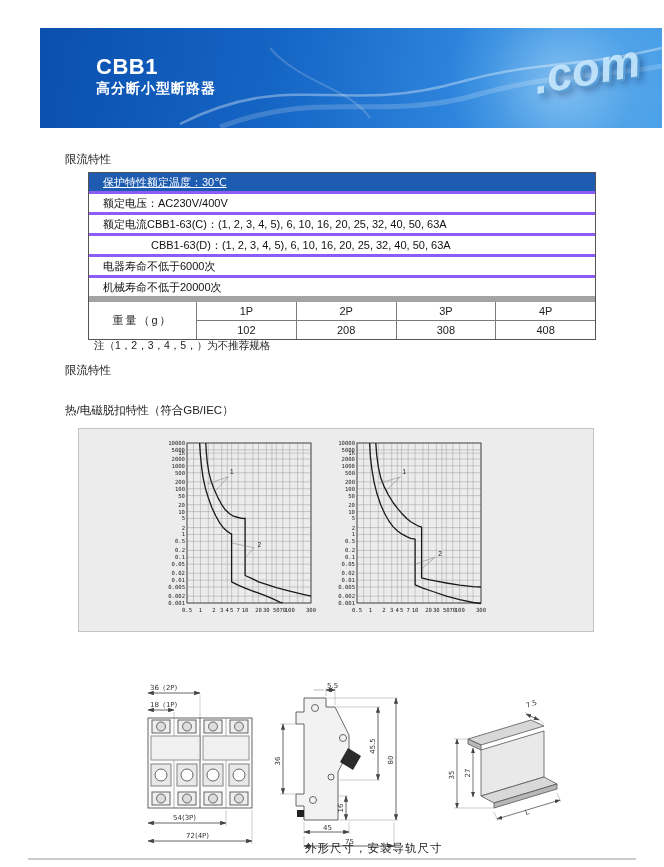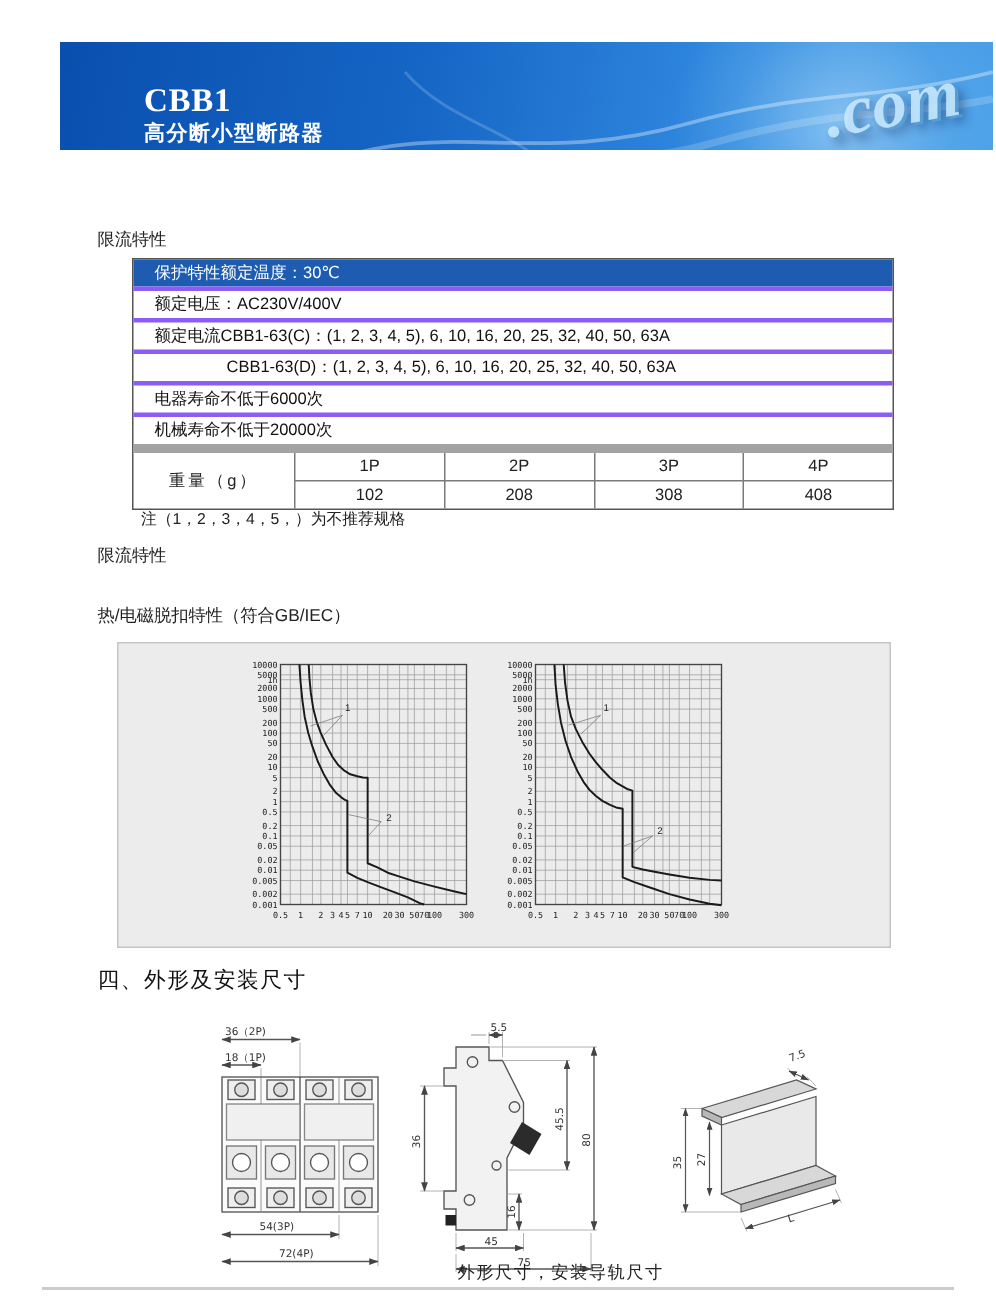--- a/index.html
+++ b/index.html
@@ -1,37 +1,37 @@
 <!DOCTYPE html>
 <html><head>
 <meta charset="utf-8">
 <style>
   html,body{margin:0;padding:0;background:#fff;}
   .page{position:relative;width:664px;height:867px;background:#fff;overflow:hidden;
         font-family:"Liberation Sans","DejaVu Sans",sans-serif;color:#222;}
   
-  .banner{position:absolute;left:40px;top:28px;width:622px;height:72px;overflow:hidden;
-          background:linear-gradient(100deg,#0a4fae 0%,#1565c5 38%,#2f86dd 68%,#4aa0e8 100%);font-family:Liberation Serif, serif;}
+  .banner{position:absolute;left:40px;top:28px;width:622px;height:100px;overflow:hidden;
+          background:linear-gradient(100deg,#0a4fae 0%,#1565c5 38%,#2f86dd 68%,#4aa0e8 100%);}
   .banner .glow{position:absolute;right:-30px;top:-40px;width:260px;height:190px;
           background:radial-gradient(circle,rgba(190,230,255,.55) 0%,rgba(120,190,240,.25) 45%,transparent 70%);}
   .banner-model{position:absolute;left:56px;top:26px;font-size:22px;font-weight:bold;color:#fff;letter-spacing:.5px;}
   .banner-sub{position:absolute;left:56px;top:52px;font-size:14px;font-weight:bold;color:#fff;letter-spacing:1px;}
   .banner-watermark{position:absolute;right:22px;top:14px;font-size:46px;font-style:italic;font-weight:bold;
           color:rgba(205,235,255,.85);transform:rotate(-10deg);
           text-shadow:2px 2px 0 rgba(90,160,215,.9),4px 5px 7px rgba(0,20,70,.45);}
   .banner svg.swoosh{position:absolute;left:0;top:0;}
   
   .h-small{position:absolute;font-size:11.5px;color:#222;}
   .body-text{position:absolute;font-size:11.5px;color:#222;}
   .sec-title{position:absolute;left:65px;top:644px;font-size:14.5px;color:#111;letter-spacing:1px;}
   
   .spec-table{position:absolute;left:88px;top:172px;width:506px;border:1px solid #555;font-size:11px;}
   .trow{height:18px;line-height:18px;padding-left:14px;border-top:3px solid #8b5cf6;
         white-space:nowrap;overflow:hidden;color:#111;}
-  .trow.first{border-top:none;background:#1e5cb2;color:#fff;}
+  .trow.first{border-top:none;background:#1e5cb2;color:#fff;text-decoration:underline;}
   .trow.indent{padding-left:62px;}
   .wgrid{display:grid;grid-template-columns:107px 1fr 1fr 1fr 1fr;border-top:6px solid #a3a3a3;}
   .wlabel{grid-row:1/3;display:flex;align-items:center;justify-content:center;letter-spacing:2px;}
   .wcell{height:18px;line-height:18px;text-align:center;border-left:1px solid #7a7a7a;}
   .wcell.v{border-top:1px solid #7a7a7a;}
   .note{position:absolute;left:94px;top:339px;font-size:10.5px;color:#222;}
   
   .chart-box{position:absolute;left:78px;top:428px;width:514px;height:202px;
              background:#ececec;border:1px solid #c5c5c5;}
   .chart-box svg{position:absolute;top:6px;}
@@ -270,21 +270,20 @@
         <polyline points="42.6,8.0 43.4,21.8 44.9,34.4 47.0,46.8 50.0,58.8 53.7,69.7 57.8,78.8 62.0,86.2 66.0,91.6 70.3,95.7 74.6,98.9 79.7,101.6 83.7,103.3 88.1,104.2 88.1,149.9 95.9,153.1 105.8,156.5 119.3,161.1 132.7,164.7 146.1,167.5 154.0,168.5" fill="none" stroke="#1a1a1a" stroke-width="1.3" stroke-linejoin="round"></polyline>
         <line x1="73.43458759838913" y1="41.86253851707686" x2="51.9314373279842" y2="48.44688179706802" stroke="#777" stroke-width="0.5"></line>
         <line x1="73.43458759838913" y1="41.86253851707686" x2="60.406520675541884" y2="54.22346045054063" stroke="#777" stroke-width="0.5"></line>
         <text x="75.39426500109867" y="39.235006729609445" font-size="6.5" fill="#222">1</text>
         <line x1="108.02862256647606" y1="122.28571428571429" x2="88.45403152128088" y2="129.166399900891" stroke="#777" stroke-width="0.5"></line>
         <line x1="108.02862256647606" y1="122.28571428571429" x2="95.0034399973951" y2="133.59657192411643" stroke="#777" stroke-width="0.5"></line>
         <text x="111.21352211332433" y="121.33959576781199" font-size="6.5" fill="#222">2</text>
       </svg>
   </div>
 
-  <div class="sec-title">四、外形及安装尺寸</div>
 
   <svg class="drawing" style="left:118px;top:680px;" width="165" height="180" viewBox="0 0 165 180">
     <g stroke="#555" fill="none" stroke-width="0.9">
 
       <line x1="30" y1="13" x2="82" y2="13" marker-start="url(#arr)" marker-end="url(#arr)"></line>
       <line x1="82" y1="15" x2="82" y2="38" stroke="#999" stroke-width="0.5"></line>
 
       <line x1="30" y1="30" x2="56" y2="30" marker-start="url(#arr)" marker-end="url(#arr)"></line>
       <line x1="56" y1="32" x2="56" y2="38" stroke="#999" stroke-width="0.5"></line>
 

